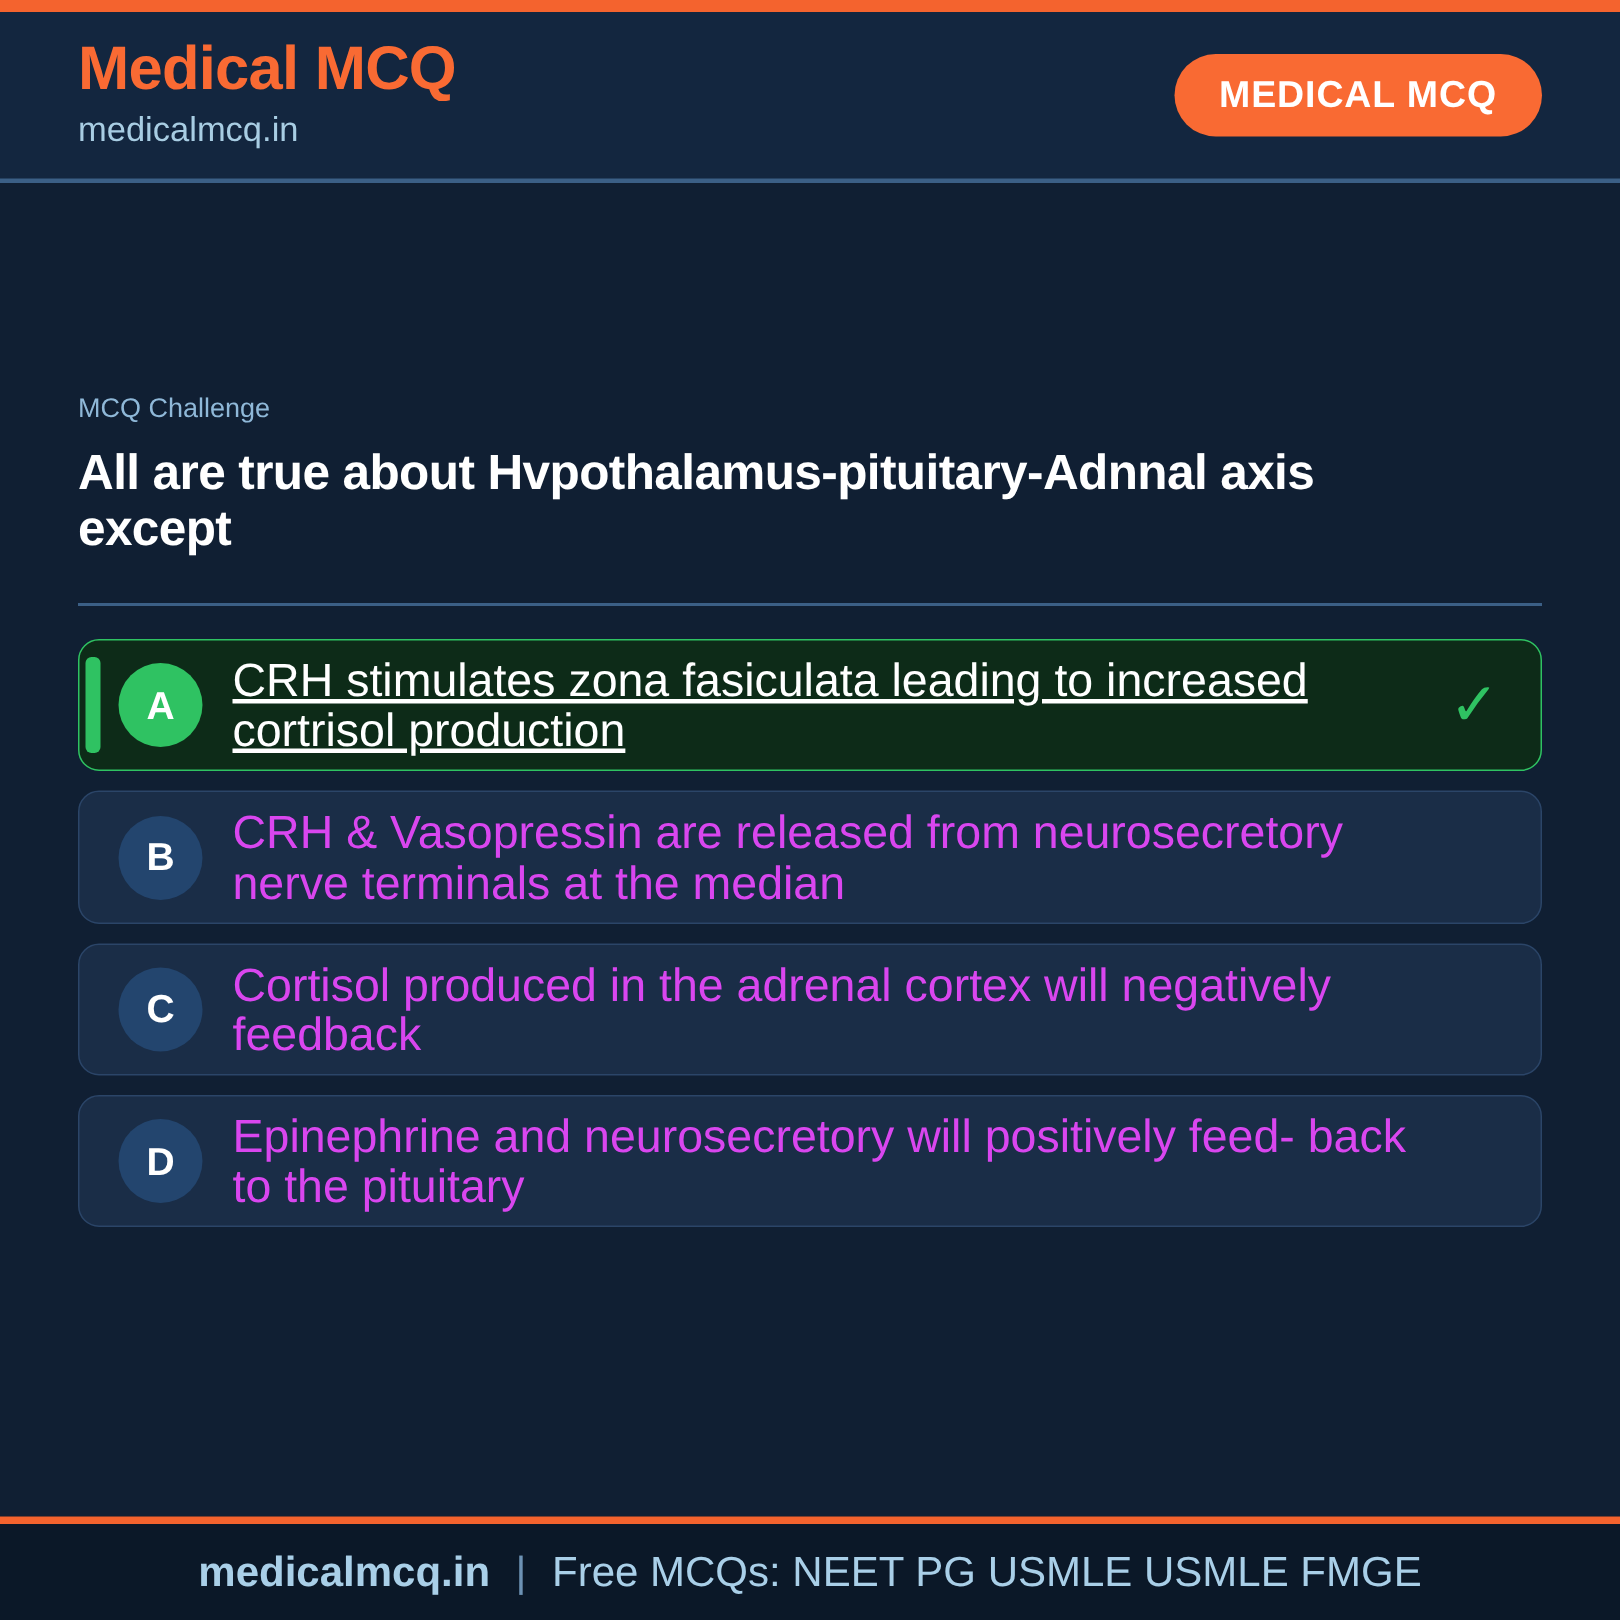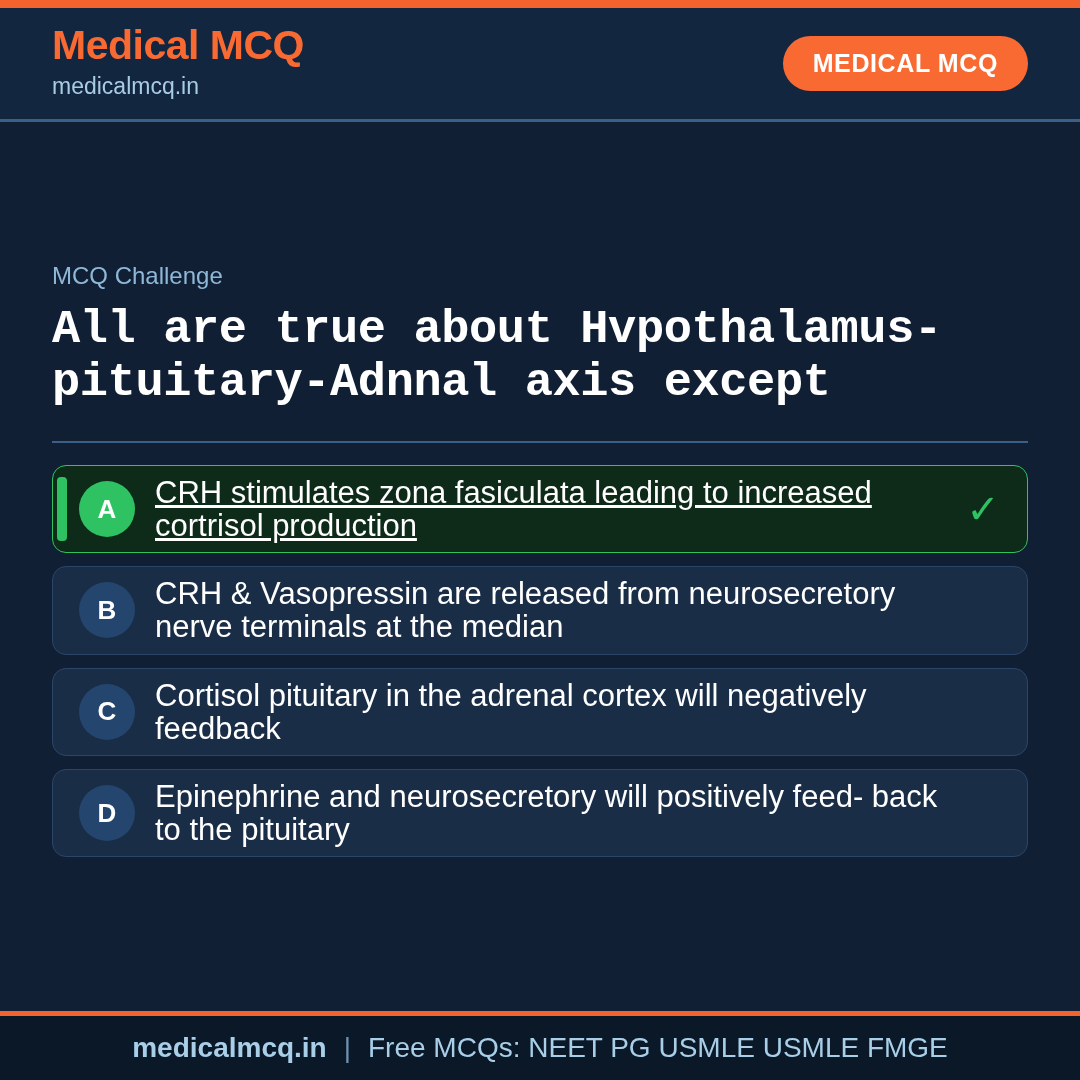--- a/index.html
+++ b/index.html
@@ -80,34 +80,33 @@
     flex: 1 1 auto;
     padding: 0 52px;
     position: relative;
     display: flex;
     flex-direction: column;
   }
 
   .question-block { margin-top: 140px; }
 
   .eyebrow {
-    font-size: 24px;
+    font-size: 18px;
     color: #8fb8d8;
     line-height: 1.2;
     margin-bottom: 12px;
   }
 
   .question-title {
-    font-size: 47px;
+    font-size: 33px;
     font-weight: bold;
     color: #ffffff;
     line-height: 1.13;
     letter-spacing: -0.4px;
     max-width: 930px;
-    font-family: Liberation Mono, monospace;
   }
 
   .divider {
     height: 2px;
     background: #3b5f86;
     margin-top: 32px;
     margin-bottom: 22px;
     width: 976px;
   }
 
@@ -162,21 +161,21 @@
 
   .option.correct .opt-badge {
     background: #2fc262;
     color: #ffffff;
   }
 
   .opt-text {
     flex: 1 1 auto;
     font-size: 31px;
     line-height: 1.07;
-    color: #ffffff;
+    color: #d946ef;
     padding-right: 14px;
   }
 
   .option.correct .opt-text { color: #ffffff; text-decoration: underline; }
 
   .opt-check {
     flex: 0 0 auto;
     width: 44px;
     text-align: center;
     font-size: 40px;
@@ -235,21 +234,21 @@
       </div>
 
       <div class="option">
         <div class="opt-badge">B</div>
         <div class="opt-text">CRH &amp; Vasopressin are released from neurosecretory nerve terminals at the median</div>
         <div class="opt-check hidden"></div>
       </div>
 
       <div class="option">
         <div class="opt-badge">C</div>
-        <div class="opt-text">Cortisol pituitary in the adrenal cortex will negatively feedback</div>
+        <div class="opt-text">Cortisol produced in the adrenal cortex will negatively feedback</div>
         <div class="opt-check hidden"></div>
       </div>
 
       <div class="option">
         <div class="opt-badge">D</div>
         <div class="opt-text">Epinephrine and neurosecretory will positively feed- back to the pituitary</div>
         <div class="opt-check hidden"></div>
       </div>
 
     </div>

